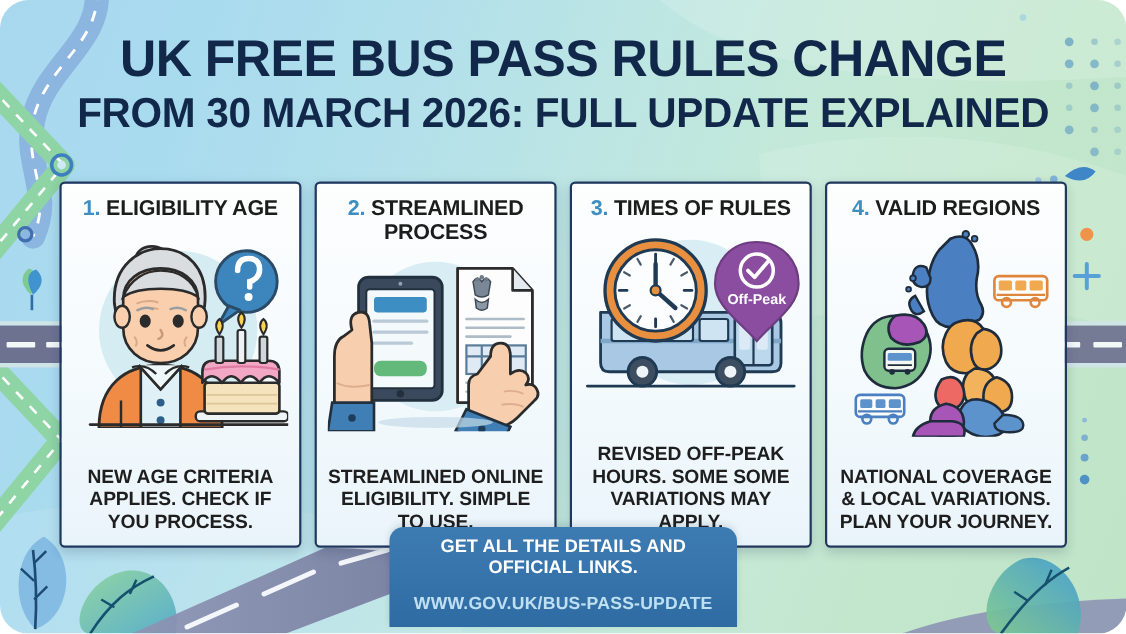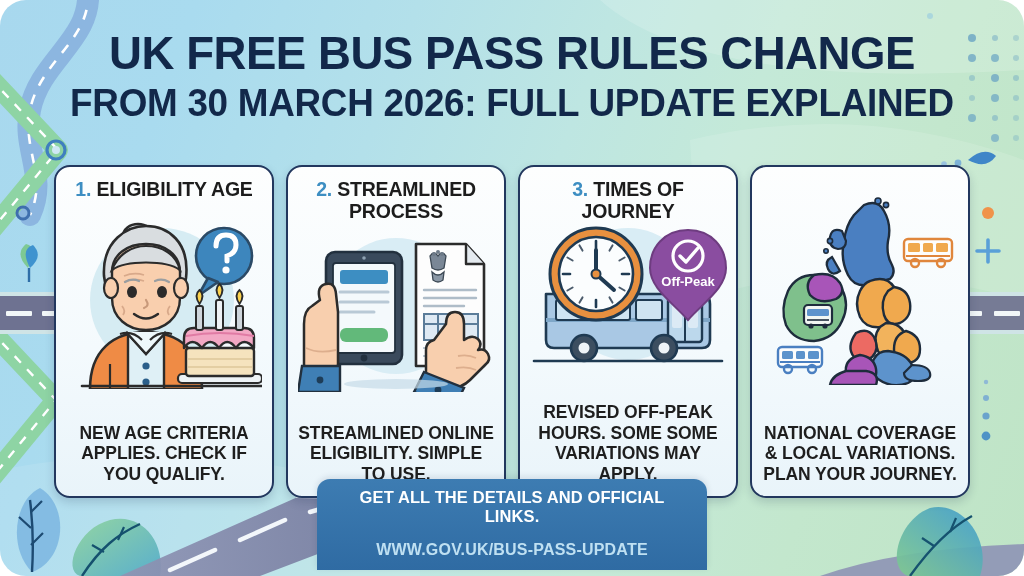--- a/index.html
+++ b/index.html
@@ -68,21 +68,21 @@
   
   .cards {
     position: absolute; left: 54px; top: 165px;
     width: 916px; height: 333px;
     display: flex; gap: 12px; z-index: 5;
   }
   .card {
     flex: 1 1 0;
     background: linear-gradient(180deg,#fdfefe 0%,#f4fafd 55%,#e9f4fa 100%);
     border: 2.5px solid #22375e;
-    border-radius: 16px;
+    border-radius: 5px;
     box-shadow: 0 4px 10px rgba(20,40,70,0.18);
     display: flex; flex-direction: column;
     align-items: center;
     padding: 12px 8px 10px;
     overflow: hidden;
   }
   .card-title {
     font-family: "Liberation Sans Narrow", "Liberation Sans", sans-serif;
     font-size: 19.5px; font-weight: 700; color: #1c1c1c;
     text-align: center; line-height: 1.12; letter-spacing: -0.2px;
@@ -101,21 +101,21 @@
     font-size: 17.5px; font-weight: 700; color: #1e1e1e;
     text-align: center; line-height: 1.17;
     letter-spacing: -0.1px;
     padding-bottom: 2px;
     margin-top: 22px;
   }
 
   
   .footer {
     position: absolute; left: 50%; transform: translateX(-50%);
-    bottom: 6px; width: 390px; padding: 9px 18px 11px;
+    bottom: 6px; width: 316px; padding: 9px 18px 11px;
     background: linear-gradient(180deg,#3d7cb2 0%,#2f6ba3 100%);
     border-radius: 13px 13px 0 0;
     text-align: center; z-index: 7;
     box-shadow: 0 -2px 6px rgba(20,40,70,0.12);
   }
   .footer-main {
     font-family: "Liberation Sans Narrow", "Liberation Sans", sans-serif;
     font-size: 16.5px; font-weight: 700; color: #ffffff;
     letter-spacing: 0.1px; line-height: 1.15;
   }
@@ -320,21 +320,21 @@
           <rect x="130" y="92" width="7" height="24" rx="2" fill="#cfd6dc" stroke="#2b2b2b" stroke-width="2"></rect>
           <rect x="150" y="86" width="7" height="30" rx="2" fill="#eef2f5" stroke="#2b2b2b" stroke-width="2"></rect>
           <rect x="170" y="92" width="7" height="24" rx="2" fill="#cfd6dc" stroke="#2b2b2b" stroke-width="2"></rect>
           <path d="M133.5 90 q -6 -9 0 -14 q 6 5 0 14 Z" fill="#fbd24e" stroke="#2b2b2b" stroke-width="1.8"></path>
           <path d="M153.5 84 q -6 -9 0 -14 q 6 5 0 14 Z" fill="#fbd24e" stroke="#2b2b2b" stroke-width="1.8"></path>
           <path d="M173.5 90 q -6 -9 0 -14 q 6 5 0 14 Z" fill="#fbd24e" stroke="#2b2b2b" stroke-width="1.8"></path>
 
           <path d="M16 172 h 180" stroke="#2b2b2b" stroke-width="2.6" stroke-linecap="round"></path>
         </svg>
       </div>
-      <div class="card-body">NEW AGE CRITERIA APPLIES. CHECK IF YOU QUALIFY.</div>
+      <div class="card-body">NEW AGE CRITERIA APPLIES. CHECK IF YOU PROCESS.</div>
     </div>
 
     <div class="card">
       <div class="card-title">
         <span class="num">2.</span>
         <span>STREAMLINED PROCESS</span>
       </div>
       <div class="card-art">
         <svg width="196" height="160" viewBox="0 0 196 160">
           <circle cx="98" cy="74" r="68" fill="#d9edf5"></circle>
@@ -389,21 +389,21 @@
 
           <ellipse cx="98" cy="152" rx="52" ry="5" fill="#c6dbe8" opacity="0.7"></ellipse>
         </svg>
       </div>
       <div class="card-body">STREAMLINED ONLINE ELIGIBILITY. SIMPLE TO USE.</div>
     </div>
 
     <div class="card">
       <div class="card-title">
         <span class="num">3.</span>
-        <span>TIMES OF JOURNEY</span>
+        <span>TIMES OF RULES</span>
       </div>
       <div class="card-art">
         <svg width="200" height="155" viewBox="0 0 200 155">
           <circle cx="100" cy="70" r="66" fill="#d9edf5"></circle>
 
           <g>
             <path d="M18 70 L 172 70 q 10 0 10 10 L 182 116 q 0 8 -8 8 L 26 124 q -8 0 -8 -8 Z" fill="#a9c8e4" stroke="#1f3a52" stroke-width="2.6" stroke-linejoin="round"></path>
             <path d="M18 96 L 182 96" stroke="#7fa7c8" stroke-width="4"></path>
 
             <rect x="28" y="76" width="34" height="20" rx="2" fill="#cfe4f2" stroke="#1f3a52" stroke-width="2"></rect>
@@ -452,20 +452,24 @@
             <circle cx="160" cy="32" r="15" fill="none" stroke="#ffffff" stroke-width="3.2"></circle>
             <path d="M152 32 l 6 6 l 12 -14" stroke="#ffffff" stroke-width="3.4" fill="none" stroke-linecap="round" stroke-linejoin="round"></path>
             <text x="160" y="62" text-anchor="middle" font-family="Liberation Sans, sans-serif" font-size="13" font-weight="700" fill="#ffffff">Off-Peak</text>
           </g>
         </svg>
       </div>
       <div class="card-body">REVISED OFF-PEAK HOURS. SOME SOME VARIATIONS MAY APPLY.</div>
     </div>
 
     <div class="card">
+      <div class="card-title">
+        <span class="num">4.</span>
+        <span>VALID REGIONS</span>
+      </div>
       <div class="card-art">
         <svg width="200" height="190" viewBox="0 0 200 190">
 
           <path d="M104 10 q 14 -6 20 6 q 8 14 4 30 q -2 14 4 24 q 4 8 -2 14 l -22 6 q -14 2 -20 -10 q -8 -16 -4 -34 q 2 -16 10 -26 Z" fill="#4a7fc1" stroke="#1e2c3c" stroke-width="2.4" stroke-linejoin="round"></path>
           <path d="M82 36 q -10 -4 -12 6 q -2 10 8 12 q 8 0 8 -8 Z" fill="#4a7fc1" stroke="#1e2c3c" stroke-width="2.2"></path>
           <path d="M72 62 q -8 4 -4 12 q 4 8 12 2 Z" fill="#4a7fc1" stroke="#1e2c3c" stroke-width="2.2"></path>
 
           <circle cx="118" cy="6" r="3" fill="#4a7fc1" stroke="#1e2c3c" stroke-width="1.6"></circle>
           <circle cx="126" cy="10" r="2.6" fill="#4a7fc1" stroke="#1e2c3c" stroke-width="1.6"></circle>
           <circle cx="70" cy="46" r="2.6" fill="#4a7fc1" stroke="#1e2c3c" stroke-width="1.6"></circle>

